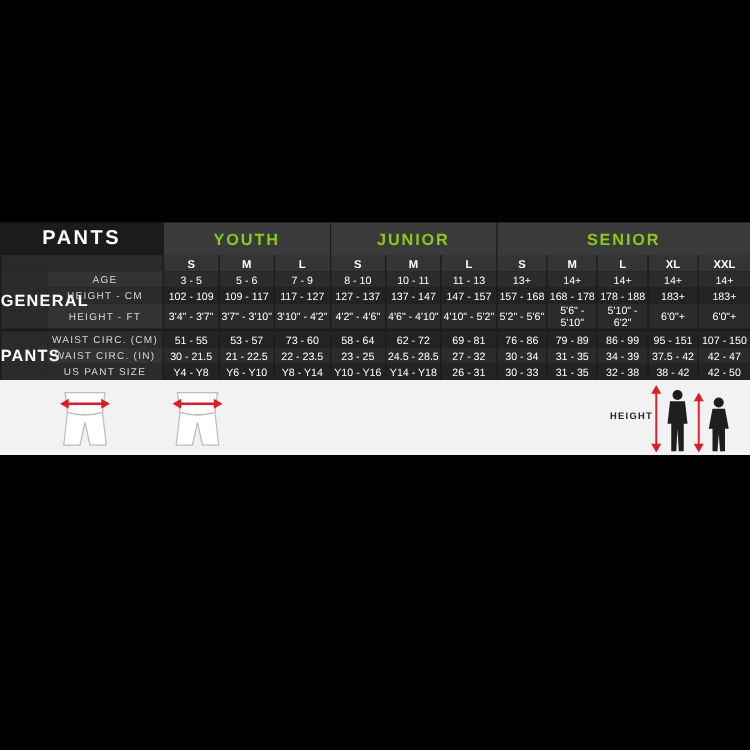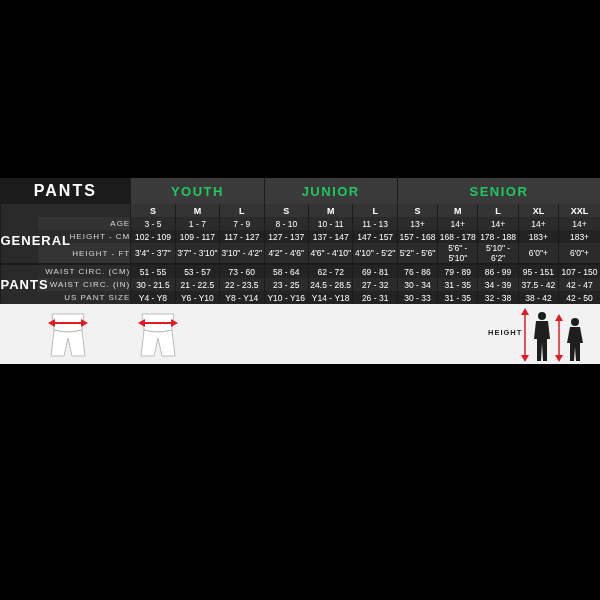--- a/index.html
+++ b/index.html
@@ -8,34 +8,34 @@
   .chart{position:absolute;left:0;top:178px;width:600px;background:#1b1b1b;}
 
   table{border-collapse:collapse;width:600px;table-layout:fixed;}
   td,th{padding:0;margin:0;}
 
   .hdr-title{
     background:#1b1b1b;color:#fff;font-weight:bold;font-size:16px;
     letter-spacing:2px;text-align:center;height:26px;
   }
   .grp-hdr{
-    background:#3a3a3a;color:#22c55e;font-weight:bold;font-size:13px;
+    background:#3a3a3a;color:#84cc16;font-weight:bold;font-size:13px;
     letter-spacing:1.5px;text-align:center;height:26px;
     border-left:1px solid #1b1b1b;
   }
   .size-hdr{
     background:#343434;color:#fff;font-weight:bold;font-size:9px;
     text-align:center;height:13px;border-left:1px solid #1b1b1b;
   }
   .side-label{
     background:#2a2a2a;color:#fff;font-weight:bold;font-size:13px;
     letter-spacing:1px;text-align:right;width:36px;
   }
   .row-label{
-    color:#d8d8d8;font-size:8px;letter-spacing:1px;text-align:right;
+    color:#d8d8d8;font-size:8px;letter-spacing:1px;text-align:center;
     background:#2f2f2f;height:13px;
   }
   .cell{
     color:#fff;font-size:8.5px;text-align:center;height:13px;
     background:#272727;border-left:1px solid #1b1b1b;
   }
   .row-a .cell{background:#2b2b2b;}
   .row-b .cell{background:#232323;}
   .row-a .row-label{background:#333;}
   .row-b .row-label{background:#2b2b2b;}
@@ -95,21 +95,21 @@
         <td class="size-hdr">M</td>
         <td class="size-hdr">L</td>
         <td class="size-hdr">XL</td>
         <td class="size-hdr">XXL</td>
       </tr>
 
       <tr class="row-a">
         <td class="side-label" rowspan="3">GENERAL</td>
         <td class="row-label">AGE</td>
         <td class="cell">3 - 5</td>
-        <td class="cell">1 - 7</td>
+        <td class="cell">5 - 6</td>
         <td class="cell">7 - 9</td>
         <td class="cell">8 - 10</td>
         <td class="cell">10 - 11</td>
         <td class="cell">11 - 13</td>
         <td class="cell">13+</td>
         <td class="cell">14+</td>
         <td class="cell">14+</td>
         <td class="cell">14+</td>
         <td class="cell">14+</td>
       </tr>

